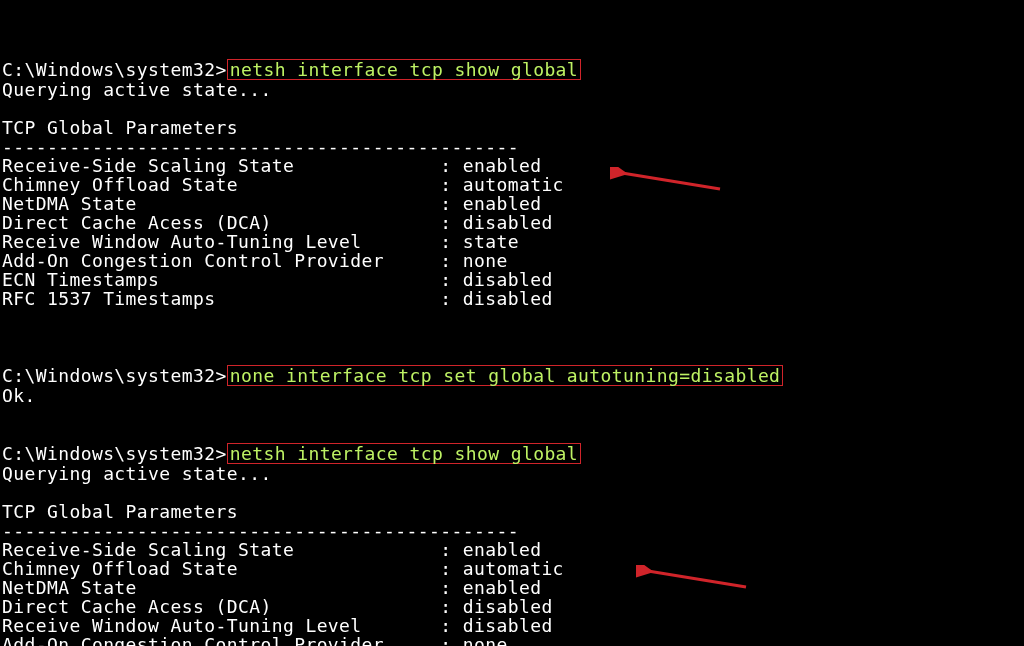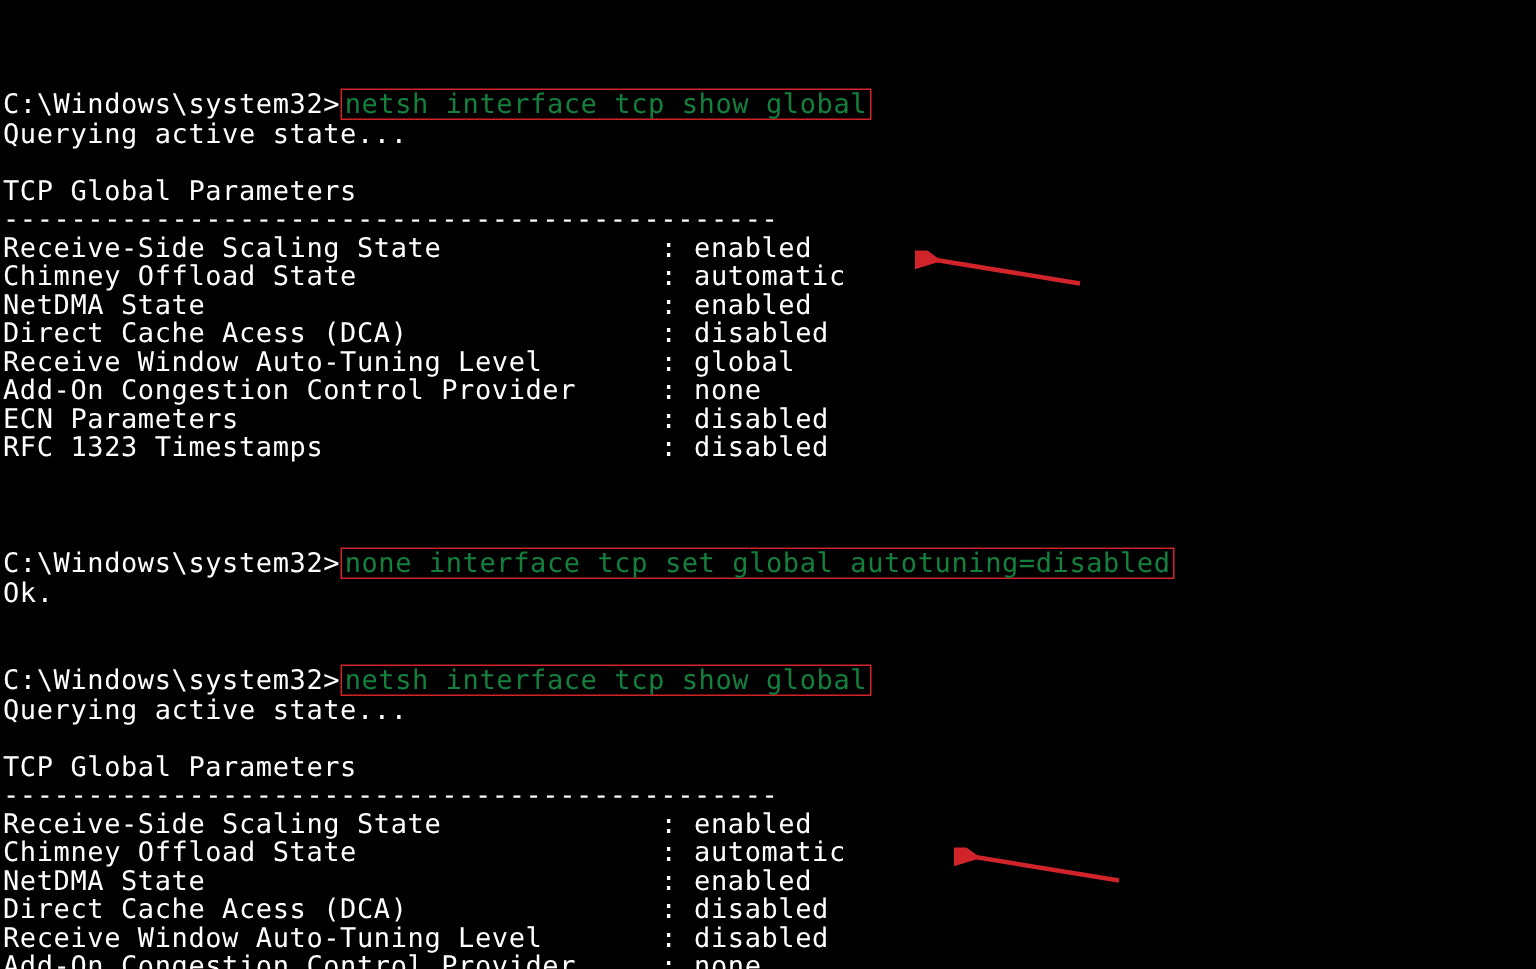--- a/index.html
+++ b/index.html
@@ -18,21 +18,21 @@
     white-space: pre;
     letter-spacing: 0.4px;
     padding: 2px 2px;
     position: relative;
   }
   .cmd-box {
     border: 1px solid #d0242a;
     display: inline-block;
     padding: 0 2px;
     margin: 0;
-    color: #15803d;
+    color: #bef264;
     text-align: center;
   }
   
   .arrow-svg {
     position: absolute;
     pointer-events: none;
   }
 </style>
 </head>
 <body>
@@ -42,24 +42,24 @@
 
 <span>C:\Windows\system32&gt;</span><span class="cmd-box"><span>netsh interface tcp show global</span></span>
 <span>Querying active state...</span>
 
 <span>TCP Global Parameters</span>
 <span>----------------------------------------------</span>
 <span><span>Receive-Side Scaling State             </span><span>: enabled</span></span>
 <span><span>Chimney Offload State                  </span><span>: automatic</span></span>
 <span><span>NetDMA State                           </span><span>: enabled</span></span>
 <span><span>Direct Cache Acess (DCA)               </span><span>: disabled</span></span>
-<span><span>Receive Window Auto-Tuning Level       </span><span>: global</span></span>
+<span><span>Receive Window Auto-Tuning Level       </span><span>: state</span></span>
 <span><span>Add-On Congestion Control Provider     </span><span>: none</span></span>
-<span><span>ECN Parameters                         </span><span>: disabled</span></span>
-<span><span>RFC 1323 Timestamps                    </span><span>: disabled</span></span>
+<span><span>ECN Timestamps                         </span><span>: disabled</span></span>
+<span><span>RFC 1537 Timestamps                    </span><span>: disabled</span></span>
 
 
 
 <span>C:\Windows\system32&gt;</span><span class="cmd-box"><span>none interface tcp set global autotuning=disabled</span></span>
 <span>Ok.</span>
 
 
 <span>C:\Windows\system32&gt;</span><span class="cmd-box"><span>netsh interface tcp show global</span></span>
 <span>Querying active state...</span>
 

